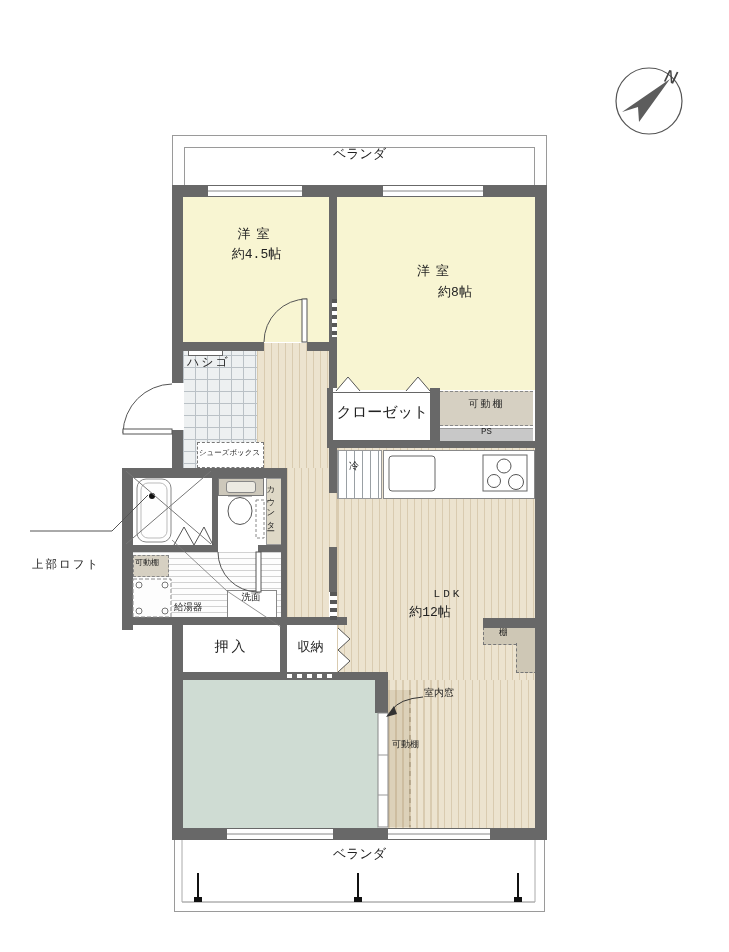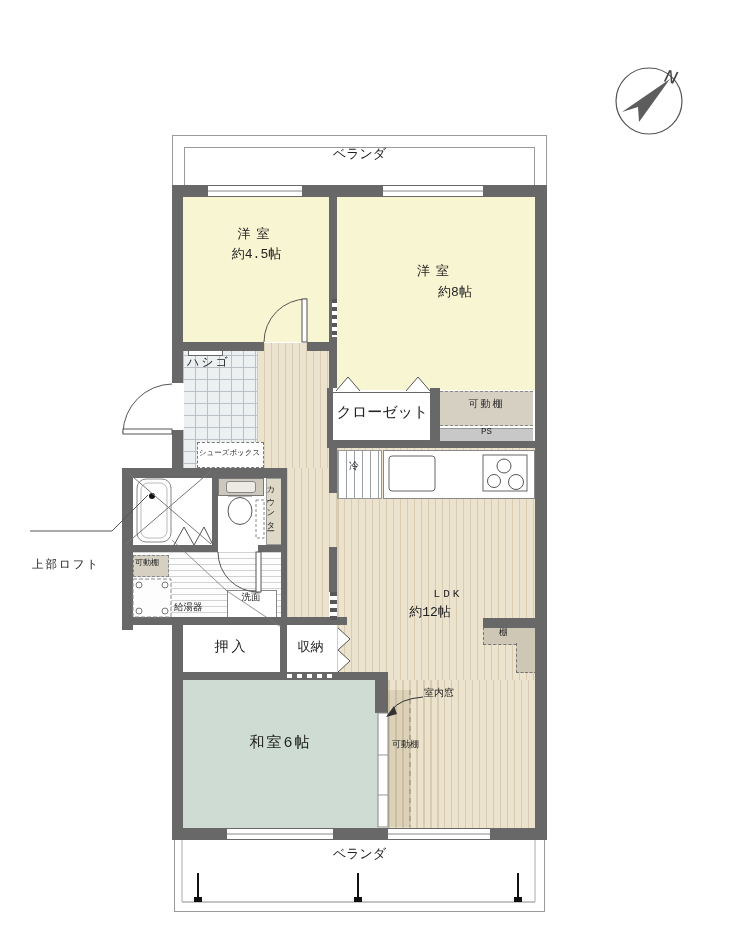--- a/index.html
+++ b/index.html
@@ -207,21 +207,20 @@
 
   <div class="thinbox" style="left:174px;top:840px;width:369px;height:71px;border-top:none;"></div>
   <div class="lbl ctr" style="left:172px;top:848px;width:375px;font-size:13px;">ベランダ</div>
 
   <div class="lbl ctr" style="left:183px;top:228px;width:147px;font-size:13px;letter-spacing:6px;">洋室</div>
   <div class="lbl ctr" style="left:183px;top:248px;width:147px;font-size:13px;">約4.5帖</div>
   <div class="lbl ctr" style="left:337px;top:265px;width:198px;font-size:13px;letter-spacing:6px;">洋室</div>
   <div class="lbl ctr" style="left:337px;top:286px;width:236px;font-size:13px;">約8帖</div>
   <div class="lbl ctr" style="left:368px;top:588px;width:160px;font-size:11px;letter-spacing:3px;">LDK</div>
   <div class="lbl ctr" style="left:350px;top:606px;width:160px;font-size:13px;">約12帖</div>
-  <div class="lbl ctr" style="left:183px;top:736px;width:195px;font-size:15px;letter-spacing:2px;">和室6帖</div>
   <div class="lbl ctr" style="left:332px;top:406px;width:101px;font-size:15px;">クローゼット</div>
   <div class="lbl ctr" style="left:183px;top:640px;width:97px;font-size:14px;letter-spacing:3px;">押入</div>
   <div class="lbl ctr" style="left:283px;top:641px;width:55px;font-size:13px;">収納</div>
 
   <div class="lbl" style="left:187px;top:356px;font-size:12px;letter-spacing:2px;text-align:right;">ハシゴ</div>
   <div class="lbl ctr" style="left:197px;top:449px;width:65px;font-size:7.5px;">シューズボックス</div>
   <div class="lbl ctr" style="left:440px;top:399px;width:93px;font-size:10px;letter-spacing:2px;">可動棚</div>
   <div class="lbl ctr" style="left:440px;top:428px;width:93px;font-size:9px;">PS</div>
   <div class="lbl vtext" style="left:266px;top:480px;font-size:8.5px;">カウンター</div>
   <div class="lbl" style="left:32px;top:514px;font-size:11.5px;letter-spacing:2px;margin-top:44px;">上部ロフト</div>

